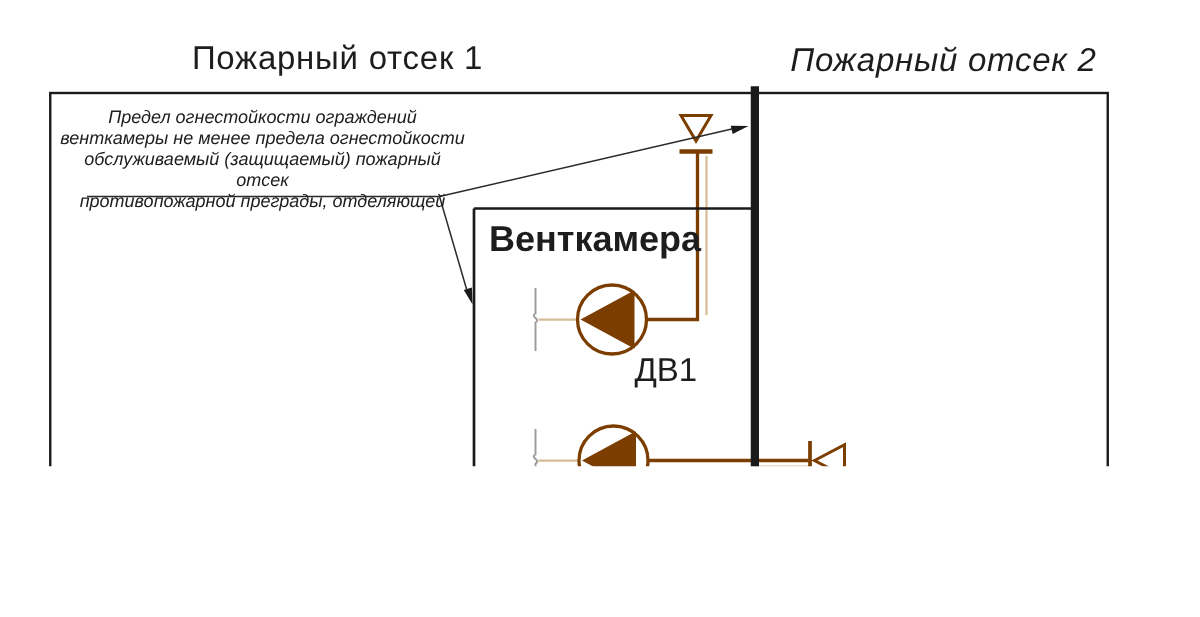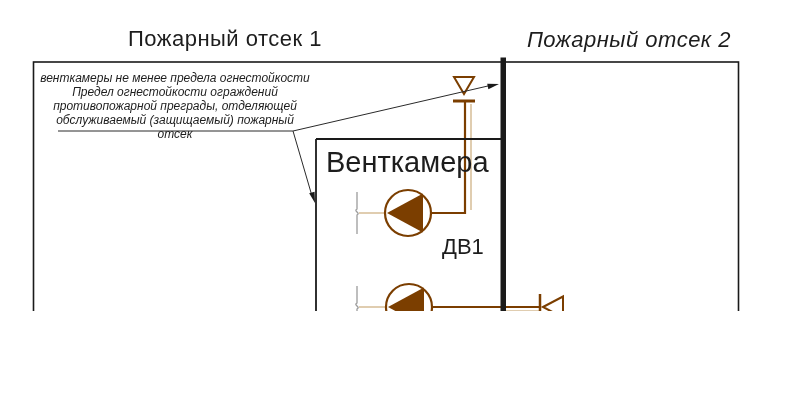--- a/index.html
+++ b/index.html
@@ -7,21 +7,21 @@
     position:relative;width:800px;height:311px;background:#ffffff;overflow:hidden;
     font-family:"Liberation Sans", sans-serif;color:#1d1d1d;
   }
   .canvas svg{position:absolute;left:0;top:0;}
   .txt{position:absolute;white-space:nowrap;color:#1d1d1d;}
   .title{font-size:22px;text-align:center;letter-spacing:0.5px;}
   .annot{
     position:absolute;left:40px;top:71px;width:270px;text-align:center;
     font-size:12px;font-style:italic;line-height:14px;color:#1d1d1d;
   }
-  .room-label{font-size:29px;}
+  .room-label{font-size:24px;font-weight:bold;}
   .fan-label{font-size:22px;}
   
   .wall{stroke:var(--wall,#1a1a1a);fill:none;}
   .wall-fill{fill:var(--wall,#1a1a1a);stroke:none;}
   .duct{stroke:var(--duct,#7b3e00);fill:none;}
   .duct-fill{fill:var(--duct,#7b3e00);stroke:none;}
   .duct-open{stroke:var(--duct,#7b3e00);fill:#ffffff;}
   .duct-light{stroke:var(--duct-light,#d6bd96);fill:none;}
   .break-line{stroke:var(--break,#9c9c9c);fill:none;}
   .leader{stroke:#2a2a2a;fill:none;stroke-width:1;}
@@ -90,24 +90,24 @@
       <path class="leader" d="M293,131 L312,196"></path>
       <polygon class="leader-arrow" points="315,203 309.2,193.3 314.6,191.7"></polygon>
     </g>
   </svg>
 
   <div class="txt title" style="left:110px;top:26px;width:230px;">Пожарный отсек 1</div>
 
   <div class="txt title" style="left:514px;top:27px;width:230px;font-style:italic;">Пожарный отсек 2</div>
 
   <div class="annot">
+    <div>Предел огнестойкости ограждений</div>
     <div>венткамеры не менее предела огнестойкости</div>
-    <div>Предел огнестойкости ограждений</div>
+    <div>обслуживаемый (защищаемый) пожарный отсек</div>
     <div>противопожарной преграды, отделяющей</div>
-    <div>обслуживаемый (защищаемый) пожарный отсек</div>
   </div>
 
   <div class="txt room-label" style="left:326px;top:146px;">Венткамера</div>
 
-  <div class="txt fan-label" style="left:442px;top:234px;">ДВ1</div>
+  <div class="txt fan-label" style="left:423px;top:234px;">ДВ1</div>
 
   <div class="txt fan-label" style="left:432px;top:328px;text-align:right;">ДВ2</div>
 </div>
 
 </body></html>

